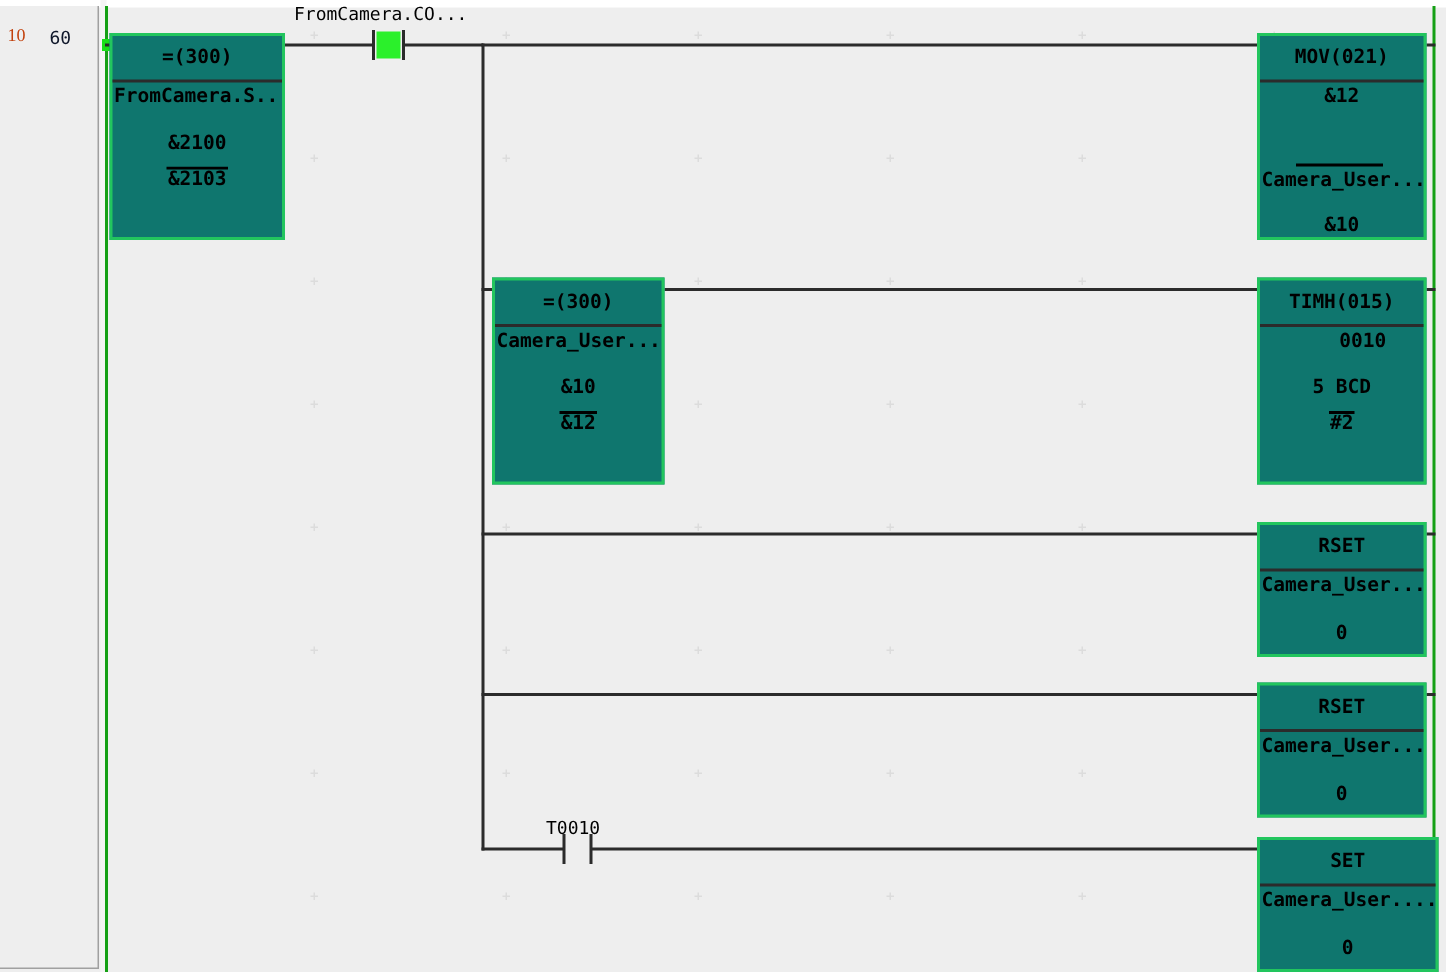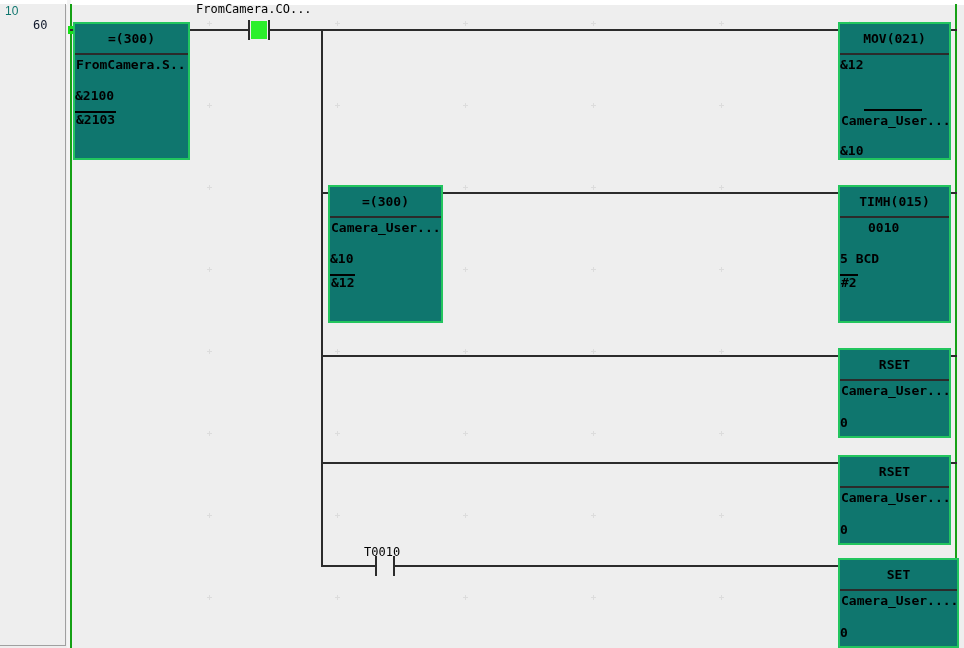--- a/index.html
+++ b/index.html
@@ -35,24 +35,24 @@
     box-sizing: border-box;
   }
   .margin-gutter {
     position: absolute;
     left: 67px; top: 0;
     width: 4px; height: 648px;
     background: #f4f4f4;
   }
   .rung-number {
     position: absolute;
-    left: 5px; top: 4px;
+    left: 5px; top: 16px;
     font-size: 12px;
-    color: #0f766e;
-    font-family: Liberation Sans, sans-serif;
+    color: #c2410c;
+    font-family: Liberation Serif, serif;
   }
   .step-number {
     position: absolute;
     left: 33px; top: 18px;
     font-size: 12px;
     color: #0f172a;
     font-family: "DejaVu Sans Mono", "Liberation Mono", monospace;
   }
   
   .rail {
@@ -114,20 +114,21 @@
     box-sizing: border-box;
   }
   .inst-body {
     position: relative;
     height: calc(100% - 31px);
     box-sizing: border-box;
   }
   .op-line {
     position: absolute;
     left: 0; right: 0;
+    text-align: center;
     font-size: 13px;
     color: #000000;
     white-space: nowrap;
     overflow: hidden;
   }
   .op-line.left-align {
     text-align: left;
     padding-left: 1px;
   }
   .ovl {

